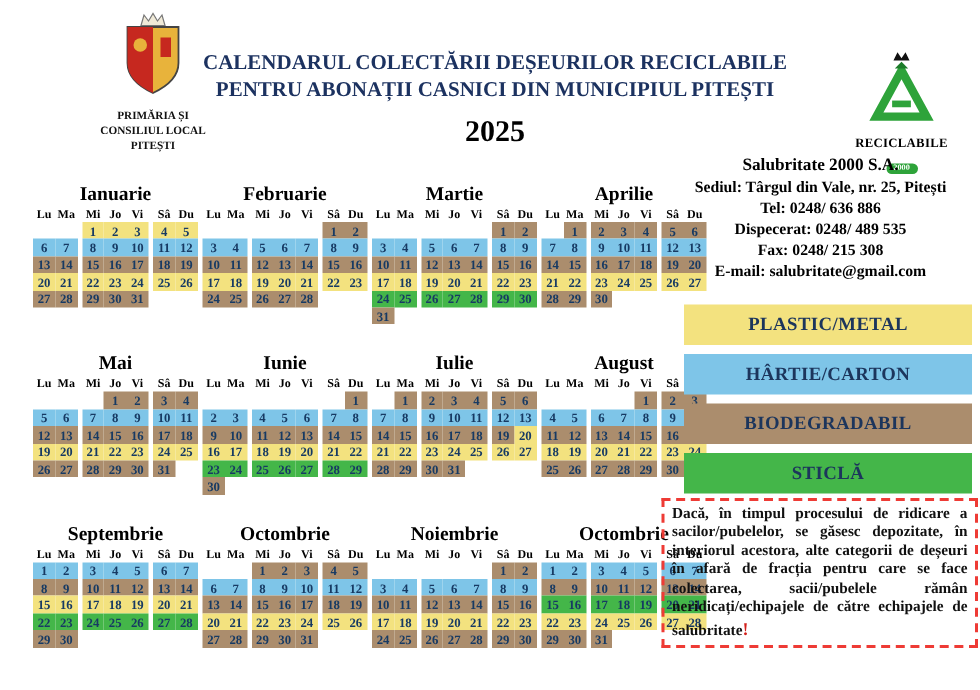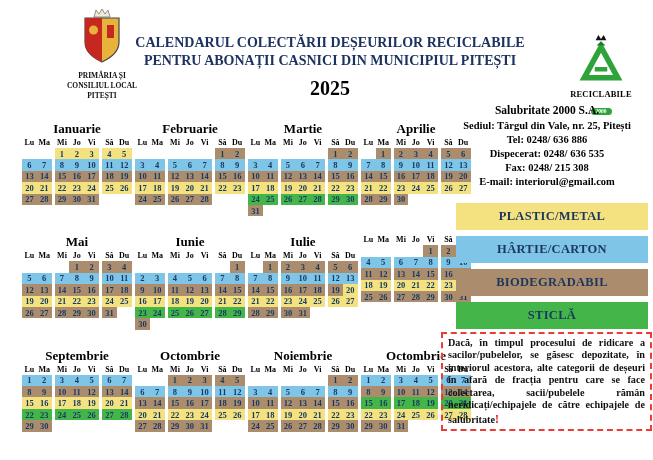--- a/index.html
+++ b/index.html
@@ -487,20 +487,21 @@
           <div class="cell" style="background: rgb(171, 141, 109);">28</div>
           <div class="cell" style="background: rgb(171, 141, 109);">29</div>
           <div class="cell" style="background: rgb(171, 141, 109);">30</div>
           <div class="cell" style="background: rgb(171, 141, 109);">31</div>
           <div class="cell"></div>
           <div class="cell"></div>
           <div class="cell"></div>
         </div>
       </div>
       <div class="month">
+        <div class="month-title">August</div>
         <div class="mrow dow">
           <div class="cell">Lu</div>
           <div class="cell">Ma</div>
           <div class="cell">Mi</div>
           <div class="cell">Jo</div>
           <div class="cell">Vi</div>
           <div class="cell">Sâ</div>
           <div class="cell">Du</div>
         </div>
         <div class="mrow">
@@ -776,23 +777,23 @@
           <div class="cell"></div>
           <div class="cell"></div>
         </div>
       </div>
     </div>
 
   <div class="company">Salubritate 2000 S.A.</div>
   <div class="contact">
       <div>Sediul: Târgul din Vale, nr. 25, Pitești</div>
       <div>Tel: 0248/ 636 886</div>
-      <div>Dispecerat: 0248/ 636 535</div>
+      <div>Dispecerat: 0248/ 489 535</div>
       <div>Fax: 0248/ 215 308</div>
-      <div>E-mail: interiorul@gmail.com</div>
+      <div>E-mail: salubritate@gmail.com</div>
     </div>
   <div class="legend">
       <div class="legend-box" style="background: rgb(243, 226, 127);">PLASTIC/METAL</div>
       <div class="legend-box" style="background: rgb(126, 197, 232);">HÂRTIE/CARTON</div>
       <div class="legend-box" style="background: rgb(171, 141, 109);">BIODEGRADABIL</div>
       <div class="legend-box" style="background: rgb(68, 182, 73);">STICLĂ</div>
     </div>
 
   <div class="note">
     <span>Dacă, în timpul procesului de ridicare a sacilor/pubelelor, se găsesc depozitate, în interiorul acestora, alte categorii de deșeuri în afară de fracția pentru care se face colectarea, sacii/pubelele rămân neridicați/echipajele de către echipajele de salubritate</span><span class="bang">!</span>

